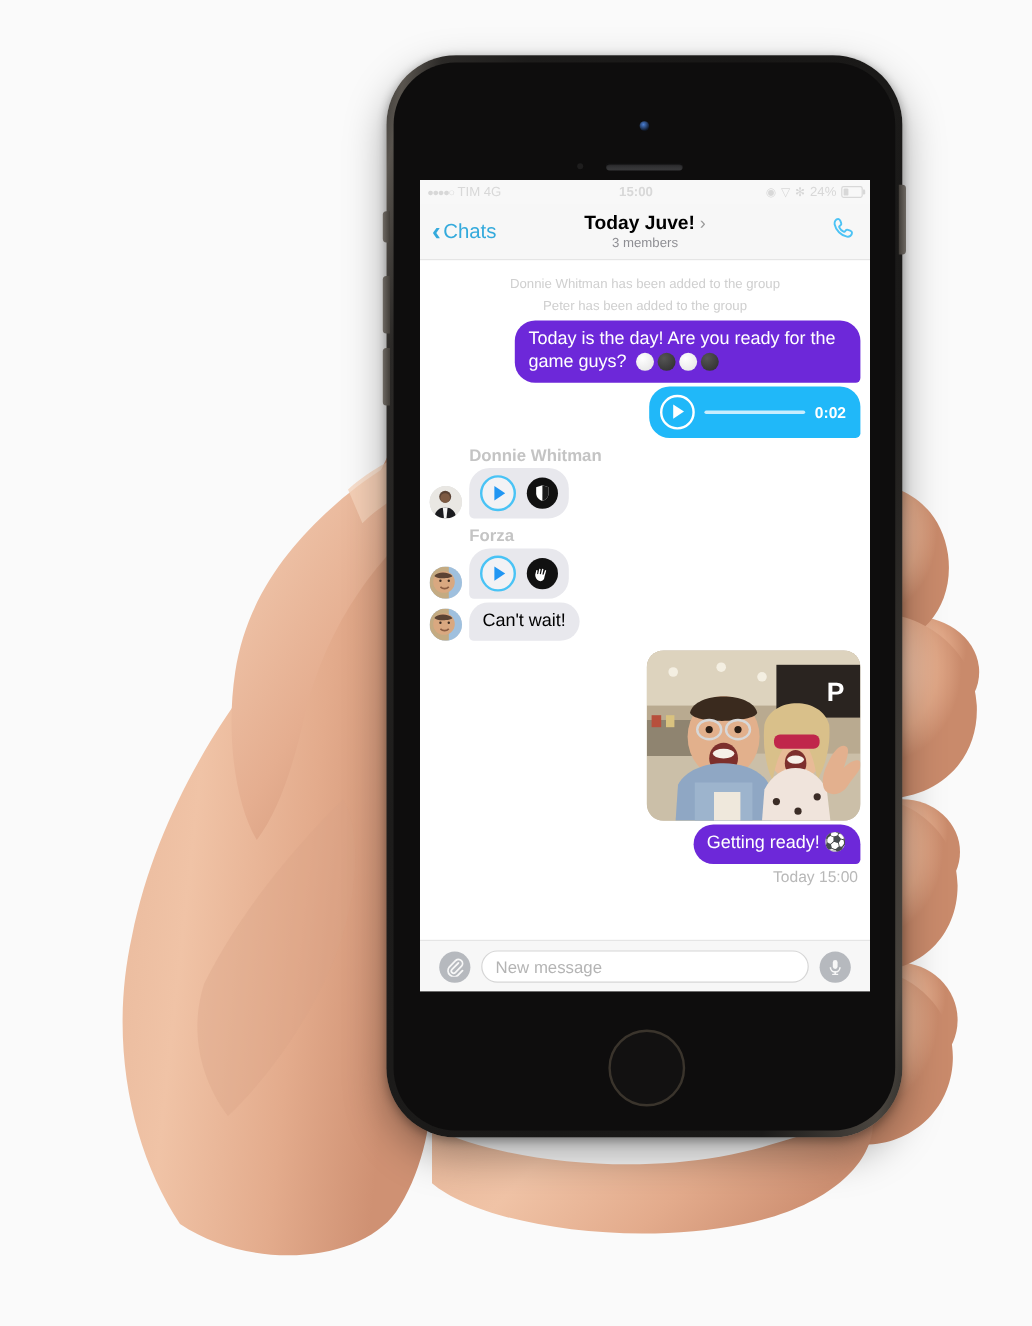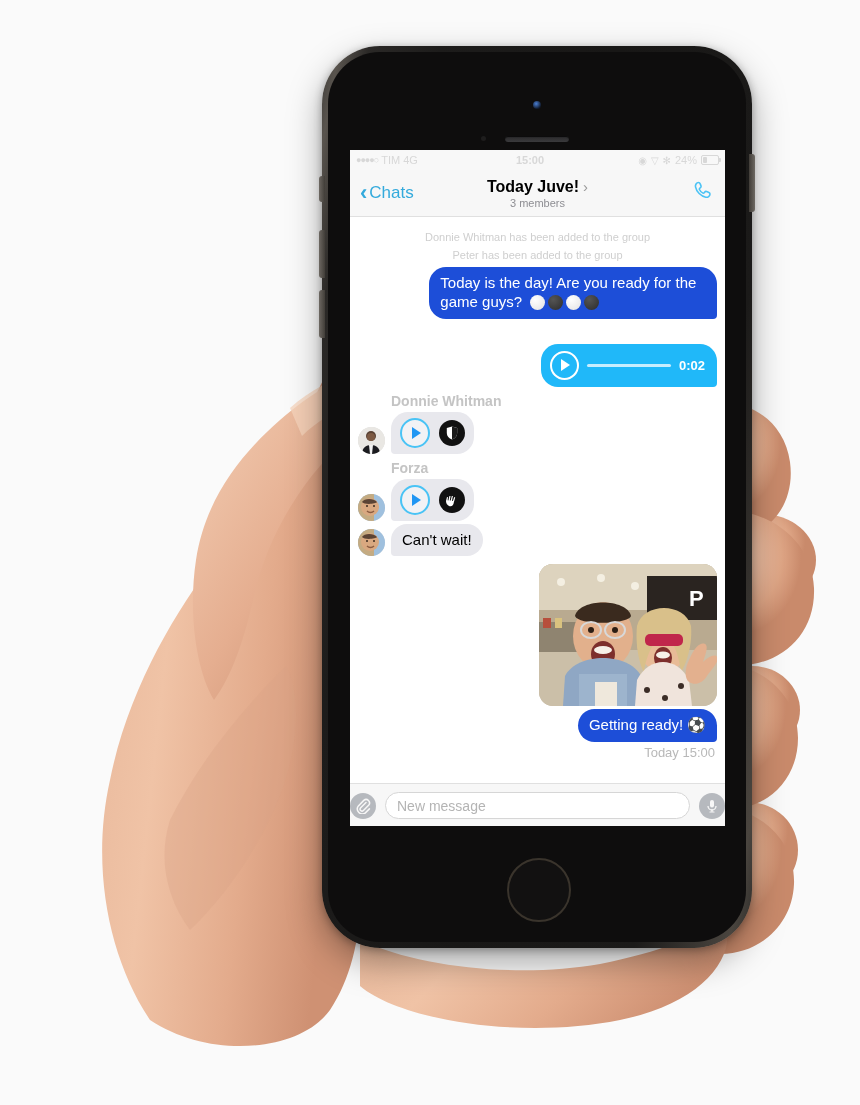--- a/index.html
+++ b/index.html
@@ -132,40 +132,40 @@
   }
   .bubble{
     max-width:74%;
     padding:7px 11px;
     font-size:15px;line-height:1.25;
     position:relative;
     border-radius:17px;
     word-wrap:break-word;
   }
   .bubble.in{background:#e8e8ed;color:#000;border-bottom-left-radius:4px;}
-  .bubble.out{background:#1d4ed8;color:#fff;border-bottom-right-radius:4px;}
+  .bubble.out{background:#6d28d9;color:#fff;border-bottom-right-radius:4px;}
   .bubble.in:after{
     content:"";position:absolute;left:-5px;bottom:0;
     width:12px;height:14px;background:#e8e8ed;
     border-bottom-right-radius:14px;z-index:-1;
   }
   .bubble.out:after{
     content:"";position:absolute;right:-5px;bottom:0;
     width:12px;height:14px;background:#20b8f9;
     border-bottom-left-radius:14px;z-index:-1;
   }
   .emoji-balls{display:inline-flex;gap:3px;vertical-align:-3px;margin-left:4px;}
   .ball{width:15px;height:15px;border-radius:50%;display:inline-block;}
   .ball.w{background:radial-gradient(circle at 35% 30%,#ffffff,#e2e2e2);}
   .ball.b{background:radial-gradient(circle at 35% 30%,#555,#2b2b2b);}
 
   
   .audio.out{
     background:#20b8f9;border-radius:17px;border-bottom-right-radius:4px;
-    padding:7px 12px 7px 9px;display:flex;align-items:center;gap:8px;position:relative;margin-top:22px;
+    padding:7px 12px 7px 9px;display:flex;align-items:center;gap:8px;position:relative;
   }
   .audio.out:after{
     content:"";position:absolute;right:-5px;bottom:0;
     width:12px;height:14px;background:#20b8f9;
     border-bottom-left-radius:14px;z-index:-1;
   }
   .play-white{
     width:25px;height:25px;border-radius:50%;
     border:2px solid #fff;display:flex;align-items:center;justify-content:center;
     flex:0 0 25px;
@@ -209,21 +209,21 @@
     width:178px;height:142px;border-radius:14px;overflow:hidden;
     position:relative;background:#c9bda9;
   }
   .ts{
     text-align:right;font-size:13px;color:#b8b8b8;margin:3px 2px 0 0;
   }
 
   
   #input-bar{
     height:44px;background:#f7f7f7;border-top:1px solid #e0e0e0;
-    display:flex;align-items:center;gap:9px;padding:0 0;box-sizing:border-box;
+    display:flex;align-items:center;gap:9px;padding:0 16px;box-sizing:border-box;
   }
   .circ-btn{
     width:26px;height:26px;border-radius:50%;
     background:#b6b9be;display:flex;align-items:center;justify-content:center;
     flex:0 0 26px;cursor:pointer;color:#f3f3f3;
   }
   #msg-input{
     flex:1;height:27px;border-radius:14px;border:1px solid #d6d6d6;
     background:#fff;padding:0 11px;font-size:14px;color:#333;
     font-family:"Liberation Sans", sans-serif;box-sizing:border-box;outline:none;

